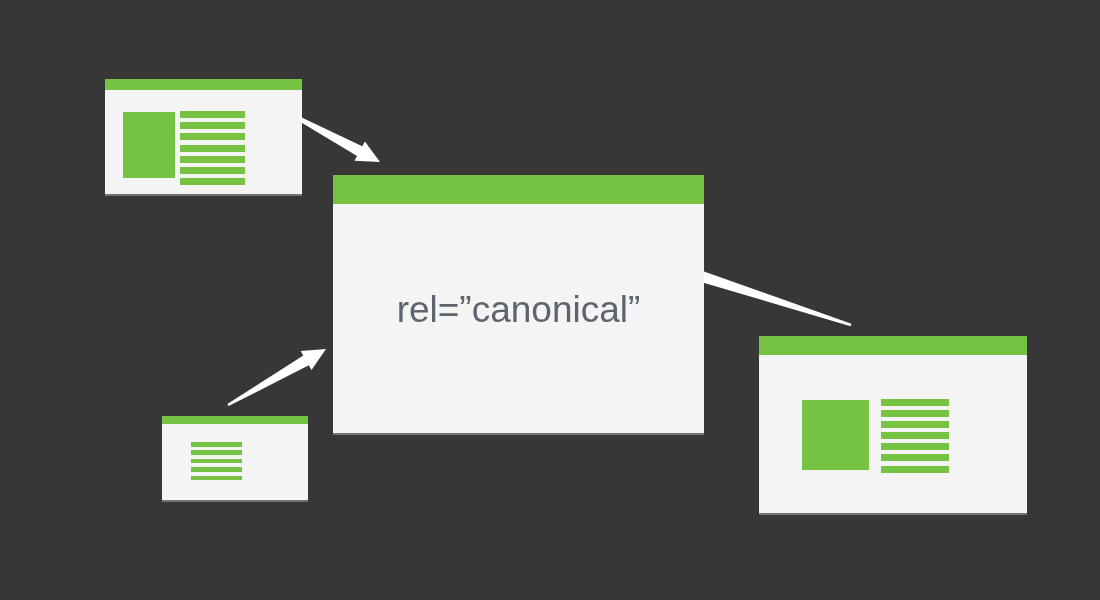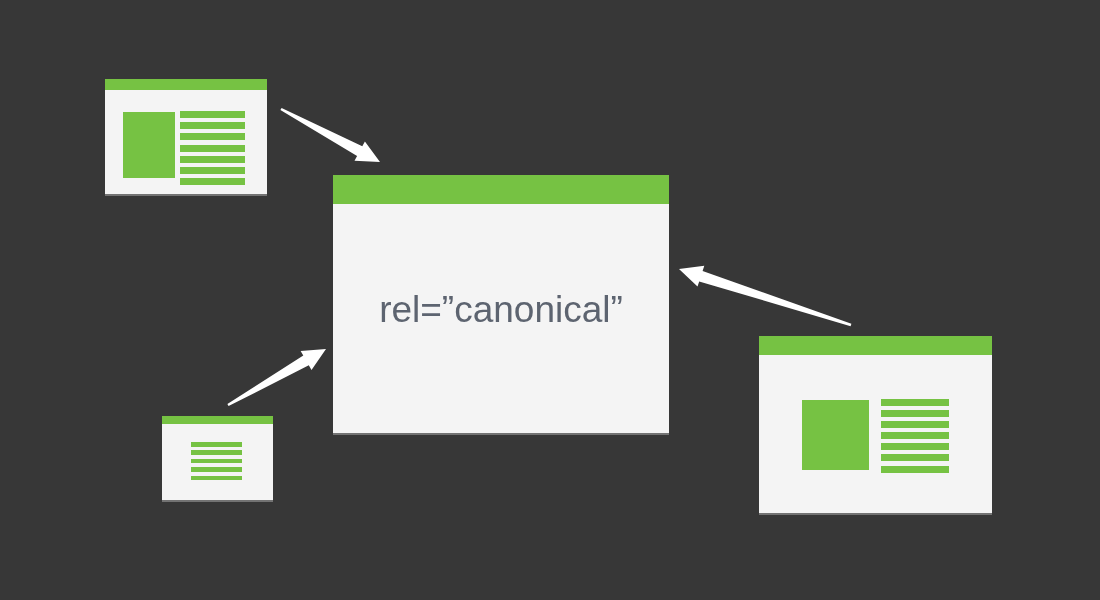--- a/index.html
+++ b/index.html
@@ -19,20 +19,21 @@
   }
   .arrows {
     position: absolute;
     left: 0; top: 0;
     width: 1100px; height: 600px;
   }
   .win {
     position: absolute;
     background: var(--body);
     box-shadow: 0 2px 0 rgba(244,244,244,0.32);
+    padding-left: 35px;
   }
   .bar {
     position: absolute;
     top: 0; left: 0; right: 0;
     background: var(--green);
   }
   .img-block {
     position: absolute;
     background: var(--green);
   }

